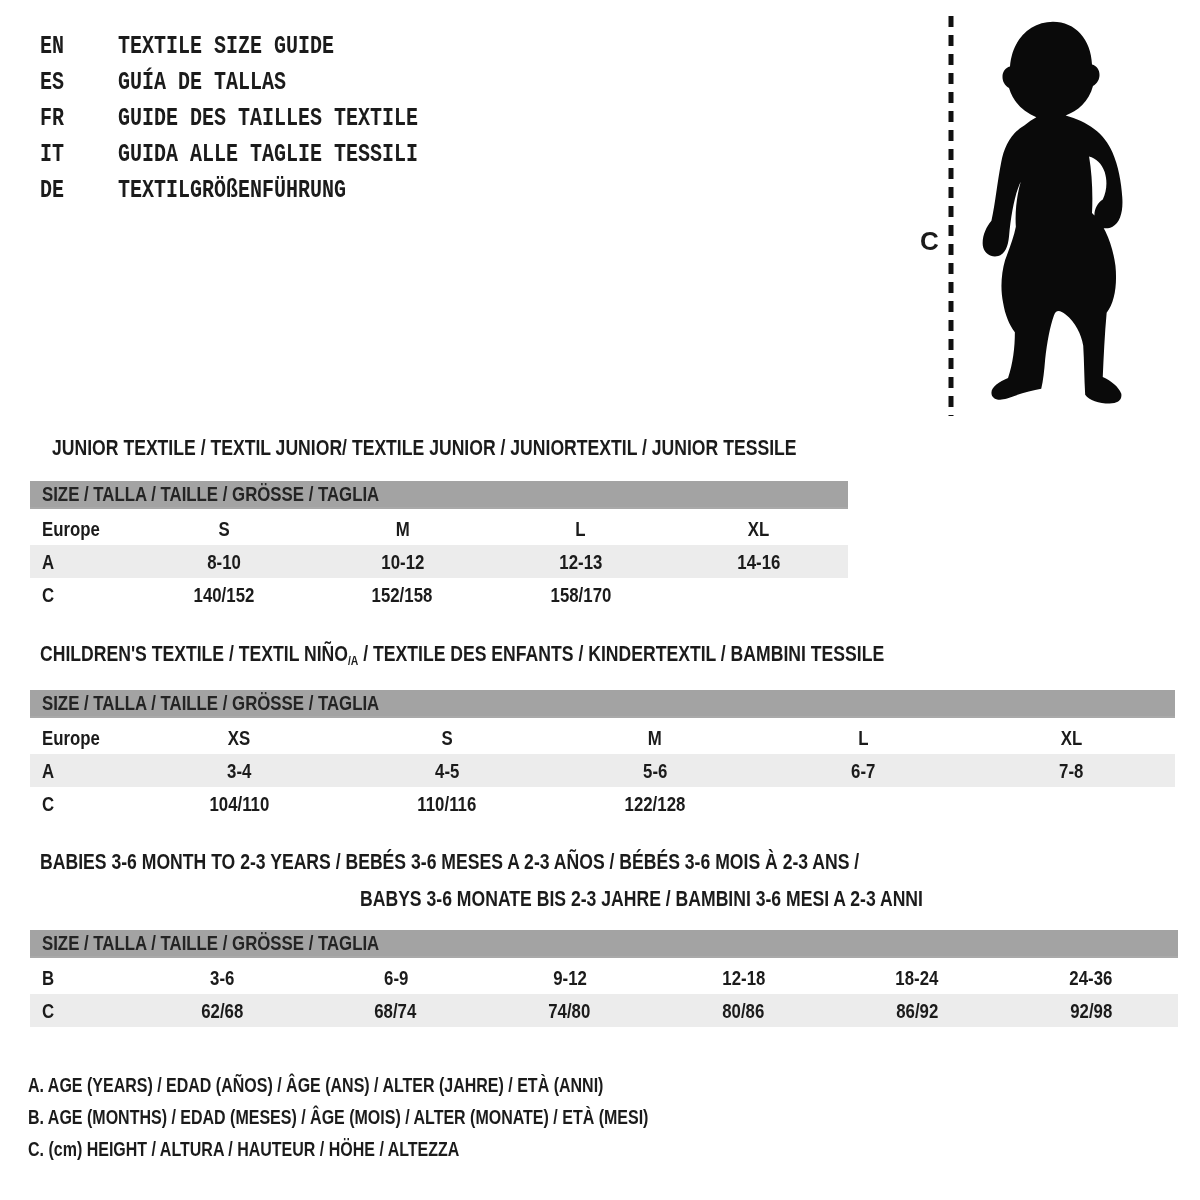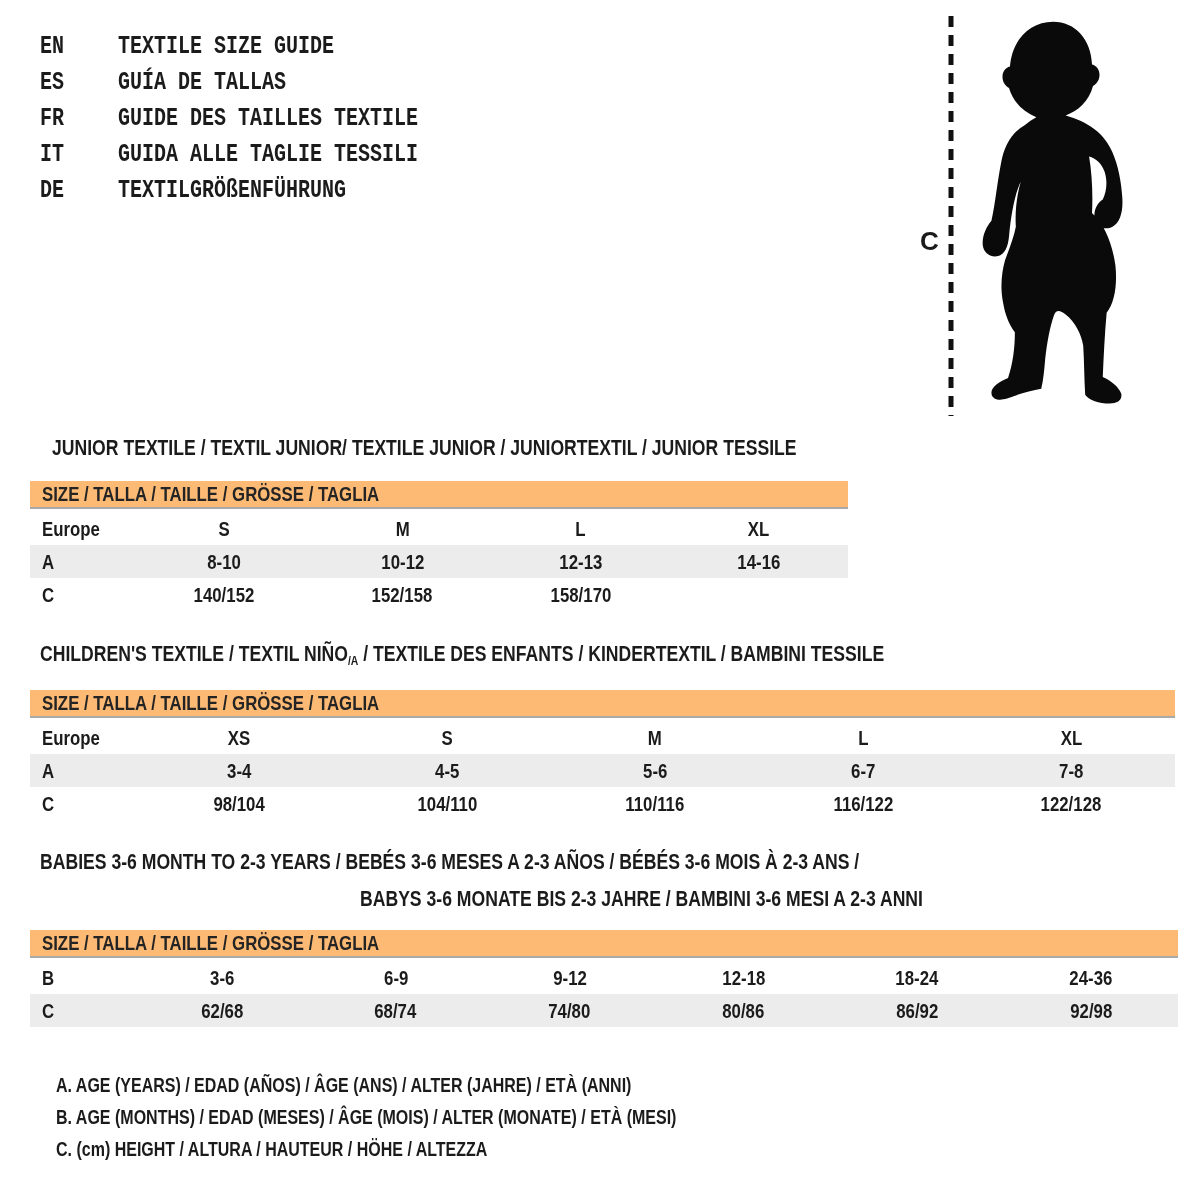--- a/index.html
+++ b/index.html
@@ -35,38 +35,38 @@
   .title-children { left:40px; top:641px; }
   .title-babies { left:40px; top:843px; line-height:37px;text-align:right; }
   .sub-part { font-size:13px; vertical-align:-4px; letter-spacing:0; }
 
   
   .size-table { position:absolute; }
   .tbl-junior   { left:30px; top:481px; width:818px; }
   .tbl-children { left:30px; top:690px; width:1145px; }
   .tbl-babies   { left:30px; top:930px; width:1148px; }
   .size-header-bar {
-    background:#fdba74;
+    background:#a3a3a3;
     border-bottom:2px solid #a9a9a9;
     height:28px; line-height:26px;
     padding-left:12px;
     font-size:21px;
     margin-bottom:3px;
     color:#242424;
   }
   .t-row { display:grid; height:33px; line-height:33px; font-size:21px; align-items:center; }
   .t-row.alt { background:#ececec; }
   .tbl-junior   .t-row { grid-template-columns:105px repeat(4,1fr); }
   .tbl-children .t-row { grid-template-columns:105px repeat(5,1fr); }
   .tbl-babies   .t-row { grid-template-columns:105px repeat(6,1fr); }
   .t-label { padding-left:12px; text-align:left; }
   .t-cell { text-align:center; }
 
   
-  .legend { left:56px; top:1069px; }
+  .legend { left:28px; top:1069px; }
   .legend-line { height:32px; line-height:32px; font-size:20px; }
 </style>
 </head>
 <body>
 
 <div class="abs lang-list">
   <div class="lang-row">
     <span class="lang-code"><span class="cond">EN</span></span>
     <span><span class="cond">TEXTILE SIZE GUIDE</span></span>
   </div>
@@ -185,24 +185,22 @@
   <div class="t-row alt">
     <span class="t-label"><span class="cond">A</span></span>
     <span class="t-cell"><span class="cond cc">3-4</span></span>
     <span class="t-cell"><span class="cond cc">4-5</span></span>
     <span class="t-cell"><span class="cond cc">5-6</span></span>
     <span class="t-cell"><span class="cond cc">6-7</span></span>
     <span class="t-cell"><span class="cond cc">7-8</span></span>
   </div>
   <div class="t-row">
     <span class="t-label"><span class="cond">C</span></span>
-    <span class="t-cell"><span class="cond cc">98/104</span></span>
     <span class="t-cell"><span class="cond cc">104/110</span></span>
     <span class="t-cell"><span class="cond cc">110/116</span></span>
-    <span class="t-cell"><span class="cond cc">116/122</span></span>
     <span class="t-cell"><span class="cond cc">122/128</span></span>
   </div>
 </div>
 
 <div class="abs section-title title-babies">
   <div><span class="cond">BABIES 3-6 MONTH TO 2-3 YEARS / BEBÉS 3-6 MESES A 2-3 AÑOS / BÉBÉS 3-6 MOIS À 2-3 ANS /</span></div>
   <div><span class="cond">BABYS 3-6 MONATE BIS 2-3 JAHRE / BAMBINI 3-6 MESI A 2-3 ANNI</span></div>
 </div>
 <div class="size-table tbl-babies">
   <div class="size-header-bar">

